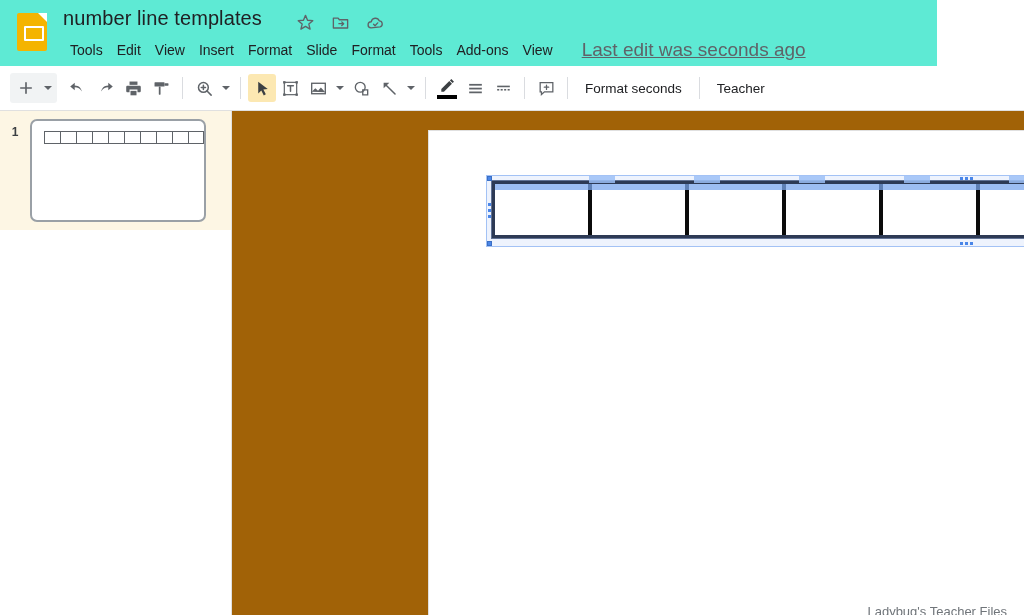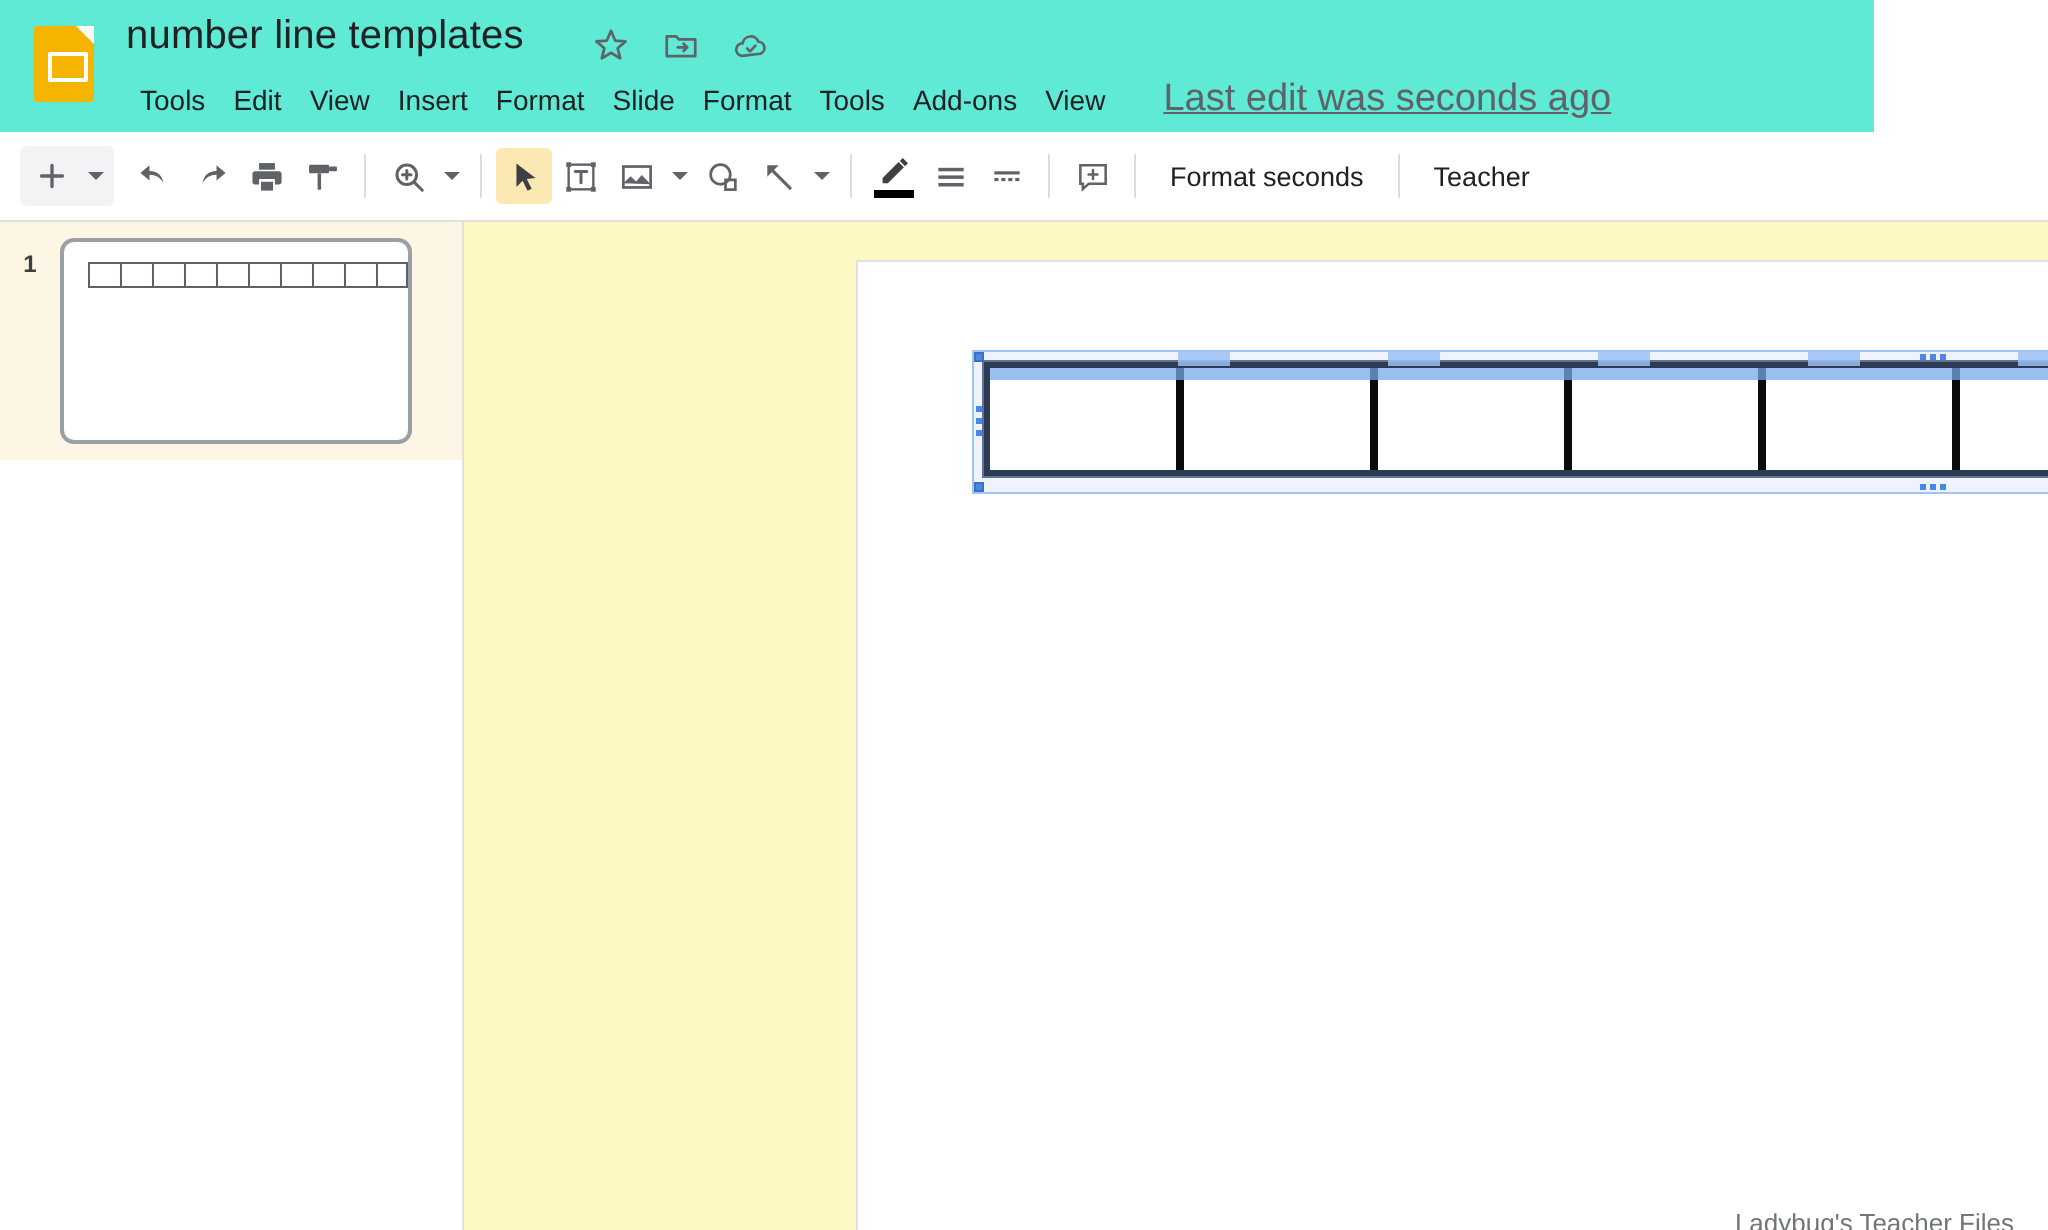--- a/index.html
+++ b/index.html
@@ -192,21 +192,21 @@
     border: 1px solid #5f6368;
     border-right: none;
     background: #ffffff;
   }
   .thumb-cell:last-child { border-right: 1px solid #5f6368; }
 
   
   .canvas-region {
     position: absolute; left: 232px; top: 0;
     width: 792px; height: 504px;
-    background: #fef9c3;
+    background: #a16207;
     overflow: hidden;
   }
   .slide-canvas {
     position: absolute;
     left: 197px; top: 20px;
     width: 600px; height: 500px;
     background: #ffffff;
     box-shadow: 0 0 0 1px #e0e0e0, 2px 2px 4px rgba(0,0,0,0.10);
   }
   .watermark {

